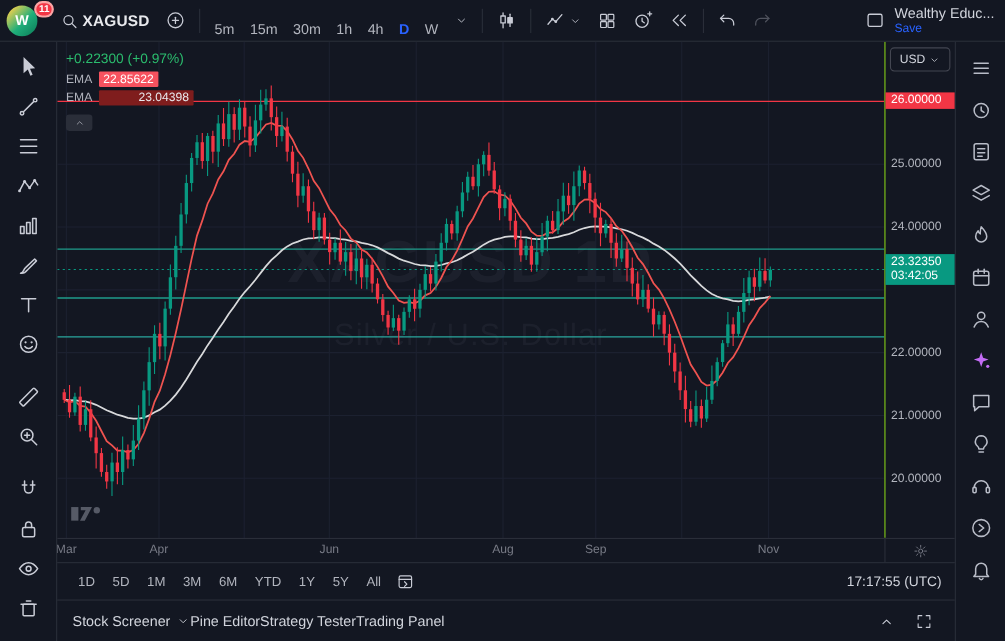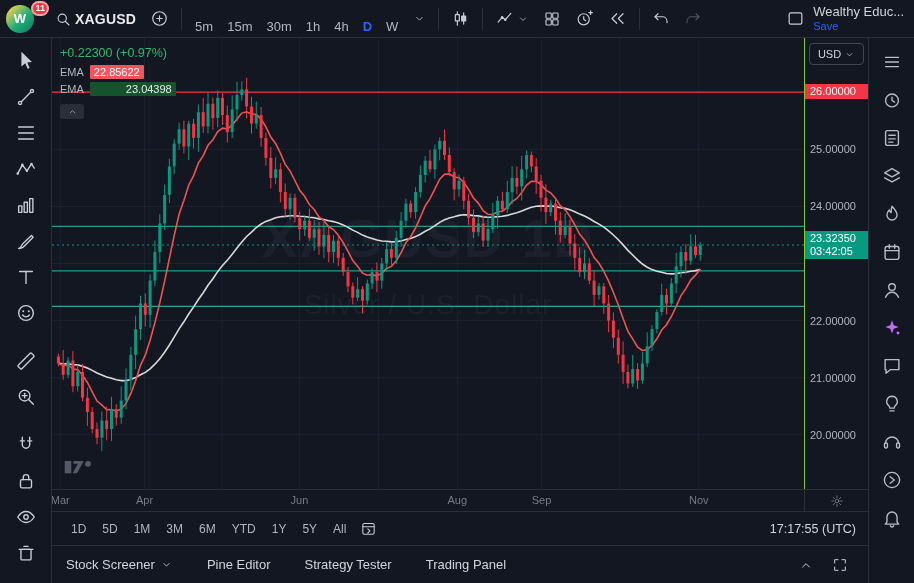--- a/index.html
+++ b/index.html
@@ -78,36 +78,36 @@
     color: rgba(200,208,224,0.055); white-space: nowrap; }
   .wm1 { font-size: 54px; font-weight: bold; letter-spacing: 2px; }
   .wm2 { font-size: 28px; letter-spacing: 1px; margin-top: 20px; }
 
   .legend { position: absolute; top: 8px; left: 8px; z-index: 5; }
   .chg { color: #2bbd6e; font-size: 12.5px; margin-bottom: 5px; }
   .ema-row { display: flex; align-items: center; gap: 6px; margin-top: 3px; cursor: pointer; }
   .ema-label { color: #b2b5be; font-size: 11px; }
   .chip { font-size: 11px; padding: 1px 4px; border-radius: 1px; }
   .chip-red { background: #f7525f; color: #ffffff; }
-  .chip-dark { background: #14532d; color: #e8e9ed; padding-left: 36px; }
+  .chip-dark { background: #7f1d1d; color: #e8e9ed; padding-left: 36px; }
   .legend-collapse { margin-top: 8px; width: 24px; height: 15px; background: #2a2e39;
     border-radius: 3px; display: flex; align-items: center; justify-content: center;
     color: #b2b5be; cursor: pointer; }
 
   .tv-logo { position: absolute; left: 12px; bottom: 32px; color: #565a66; z-index: 2; cursor: pointer; }
 
   
   .range-bar { height: 34px; border-top: 1px solid #2a2e39; display: flex; align-items: center;
     padding: 0 12px; gap: 1px; }
   .range-btn { background: none; border: none; color: #b2b5be; font-size: 12px; padding: 4px 7px;
     border-radius: 4px; cursor: pointer; font-family: inherit; }
   .clock { color: #d1d4dc; font-size: 12.5px; cursor: pointer; }
   .bottom-panel { height: 38px; border-top: 1px solid #2a2e39; display: flex; align-items: center;
     padding: 0 14px; gap: 6px; }
-  .bp-tabs { display: flex; align-items: center; gap: 34px; }
+  .bp-tabs { display: flex; align-items: center; }
   .bp-tab { display: flex; align-items: center; gap: 5px; color: #d1d4dc; font-size: 13px; cursor: pointer; }
 
   svg.ic-svg { display: block; }
 </style>
 </head>
 <body>
 
 <div class="app">
 
   <header class="topbar">

